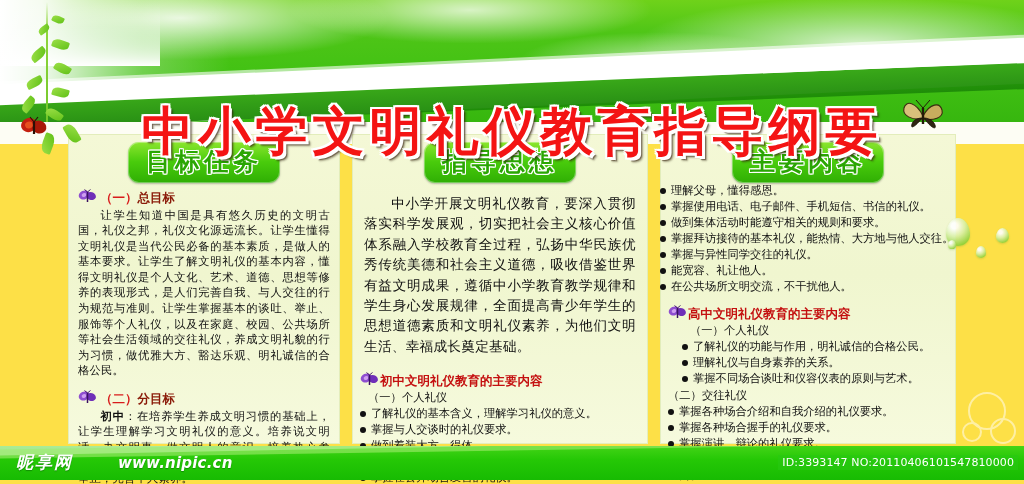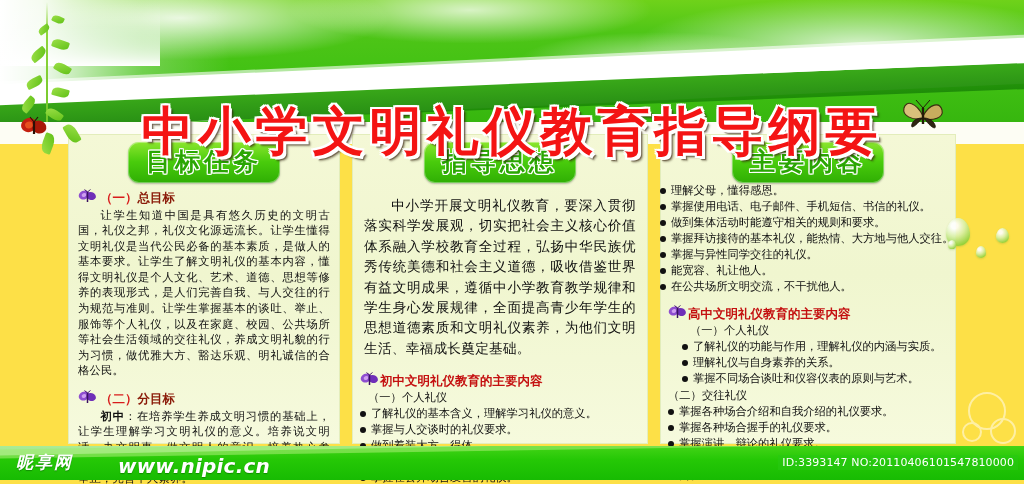--- a/index.html
+++ b/index.html
@@ -124,21 +124,21 @@
   }
   .para{
     font-size:11.3px;text-align:justify;text-indent:2em;margin-top:1px;
     letter-spacing:.2px;
   }
   .para .lead{font-weight:bold;}
 
   
   .mid-para{
     margin:12px 12px 0 12px;font-size:13.6px;line-height:1.5;
-    text-align:justify;text-indent:2em;letter-spacing:.3px;
+    text-align:justify;text-indent:2em;letter-spacing:.3px;font-family:Liberation Mono, monospace;
   }
   .mid-sub{
     margin:14px 8px 0 8px;position:relative;
   }
   .mid-sub-title{
     font-size:12.5px;font-weight:bold;color:#c41010;margin-left:20px;
   }
   .sub-label{font-size:11.3px;margin-left:8px;margin-top:1px;}
   ul.dots{list-style:none;margin:0;padding:0;}
   ul.dots li{
@@ -178,21 +178,21 @@
   .wm-logo{
     position:absolute;left:16px;top:5px;
     font-family:"DejaVu Sans","Liberation Sans",sans-serif;
     font-size:17px;font-weight:bold;color:#ffffff;letter-spacing:2px;
     font-style:italic;
     text-shadow:0 1px 1px rgba(0,80,0,.45);
   }
   .wm-url{
     position:absolute;left:118px;top:8px;
     font-family:"DejaVu Sans","Liberation Sans",sans-serif;
-    font-size:20px;font-weight:bold;font-style:italic;color:#ffffff;
+    font-size:15px;font-weight:bold;font-style:italic;color:#ffffff;
     letter-spacing:.2px;
     text-shadow:0 1px 1px rgba(0,80,0,.45);
   }
   .wm-id{
     position:absolute;right:6px;top:9px;
     font-family:"DejaVu Sans","Liberation Sans",sans-serif;
     font-size:11px;color:#ffffff;letter-spacing:.1px;
     background:rgba(40,200,20,.55);padding:1px 4px;
   }
 
@@ -346,21 +346,21 @@
         <svg class="bf-bullet" viewBox="0 0 19 15">
           <ellipse cx="6" cy="6" rx="5.4" ry="4.4" fill="#8f4fd0" transform="rotate(-25 6 6)"></ellipse>
           <ellipse cx="13" cy="7" rx="5" ry="4" fill="#6f2fb8" transform="rotate(18 13 7)"></ellipse>
           <ellipse cx="6" cy="6" rx="2.4" ry="1.9" fill="#cf9ff0" transform="rotate(-25 6 6)"></ellipse>
           <path d="M9.5 3 L9.5 13" stroke="#3a1060" stroke-width="1.5"></path>
           <path d="M9.5 3 L6.5 0.5 M9.5 3 L12.5 0.5" stroke="#3a1060" stroke-width=".9" fill="none"></path>
         </svg>
         <div class="mid-sub-title">高中文明礼仪教育的主要内容</div>
         <div class="sub-label" style="margin-left:22px;">（一）个人礼仪</div>
         <ul class="dots ind">
-          <li>了解礼仪的功能与作用，理解礼仪的内涵与实质。</li>
+          <li>了解礼仪的功能与作用，明礼诚信的合格公民。</li>
           <li>理解礼仪与自身素养的关系。</li>
           <li>掌握不同场合谈吐和仪容仪表的原则与艺术。</li>
         </ul>
         <div class="sub-label" style="margin-left:0;">（二）交往礼仪</div>
         <ul class="dots">
           <li>掌握各种场合介绍和自我介绍的礼仪要求。</li>
           <li>掌握各种场合握手的礼仪要求。</li>
           <li>掌握演讲、辩论的礼仪要求。</li>
           <li>做到在排队、乘用电梯等公共场合与人保持恰当的距离。</li>
           <li>掌握基本涉外礼仪。</li>

